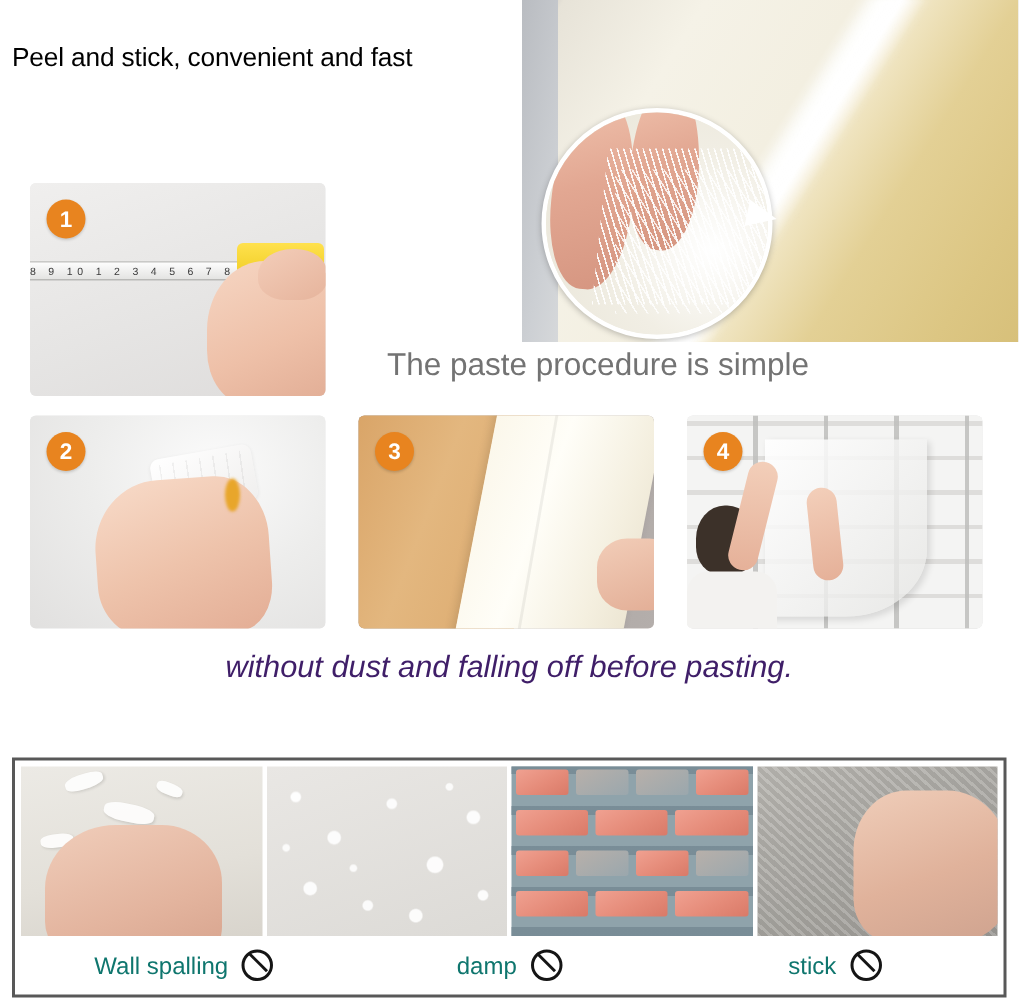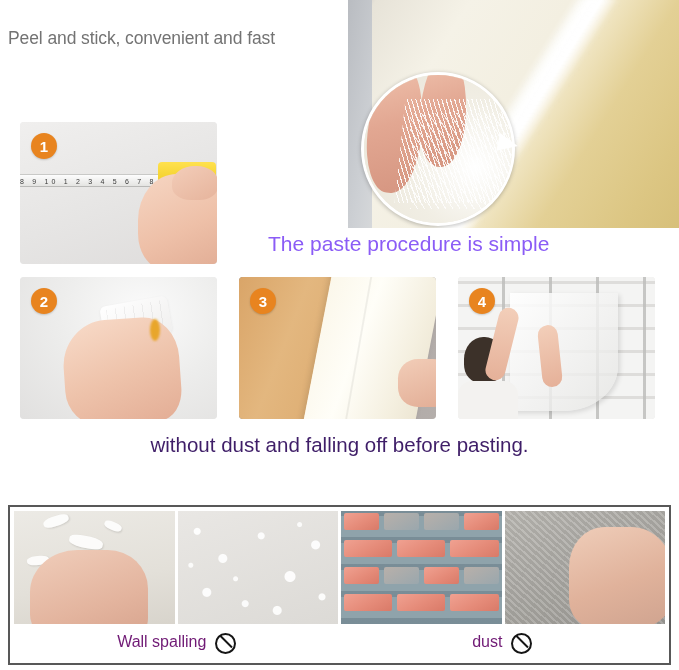--- a/index.html
+++ b/index.html
@@ -16,21 +16,21 @@
   }
 
   
   .headline-block {
     position: absolute;
     left: 8px;
     top: 22px;
     width: 340px;
   }
   .headline-line {
-    color: #737373;
+    color: #000000;
     font-size: 17.5px;
     line-height: 32px;
     white-space: nowrap;
     letter-spacing: -0.1px;
   }
 
   
   .hero {
     position: absolute;
     left: 348px;
@@ -337,39 +337,39 @@
     left: 82px; top: 48px;
     width: 20px; height: 62px;
     background: linear-gradient(170deg,#f3cfba,#e5b098);
     border-radius: 10px;
     transform: rotate(-6deg);
   }
 
   
   .paste-heading {
     position: absolute;
-    left: 268px;
+    left: 258px;
     top: 232px;
     font-size: 21px;
-    color: #8b5cf6;
+    color: #737373;
     white-space: nowrap;
   }
 
   
   .instruction {
     position: absolute;
     left: 0;
     top: 426px;
     width: 679px;
     text-align: center;
     color: #3f1e68;
     font-size: 20.5px;
     line-height: 38px;
   }
-  .instruction .l2 { display: block; }
+  .instruction .l2 { display: block; font-style: italic; }
 
   
   .warning-panel {
     position: absolute;
     left: 8px;
     top: 505px;
     width: 663px;
     height: 160px;
     border: 2px solid #585858;
     background: #ffffff;
@@ -457,25 +457,25 @@
   }
 
   .warn-labels {
     display: flex;
     height: 38px;
     align-items: center;
   }
   .warn-label {
     flex: 1;
     display: flex;
-    align-items: flex-start;
+    align-items: flex-end;
     justify-content: center;
     gap: 9px;
     font-size: 16px;
-    color: #701a75;
+    color: #0f766e;
   }
   .no-sign {
     display: inline-block;
     width: 17px;
     height: 17px;
     border: 2px solid #151515;
     border-radius: 50%;
     position: relative;
     flex: none;
   }
@@ -604,18 +604,22 @@
     </div>
 
   </div>
 
   <div class="warn-labels">
     <div class="warn-label">
       <span>Wall spalling</span>
       <span class="no-sign"></span>
     </div>
     <div class="warn-label">
-      <span>dust</span>
+      <span>damp</span>
+      <span class="no-sign"></span>
+    </div>
+    <div class="warn-label">
+      <span>stick</span>
       <span class="no-sign"></span>
     </div>
   </div>
 
 </div>
 
 </body></html>

